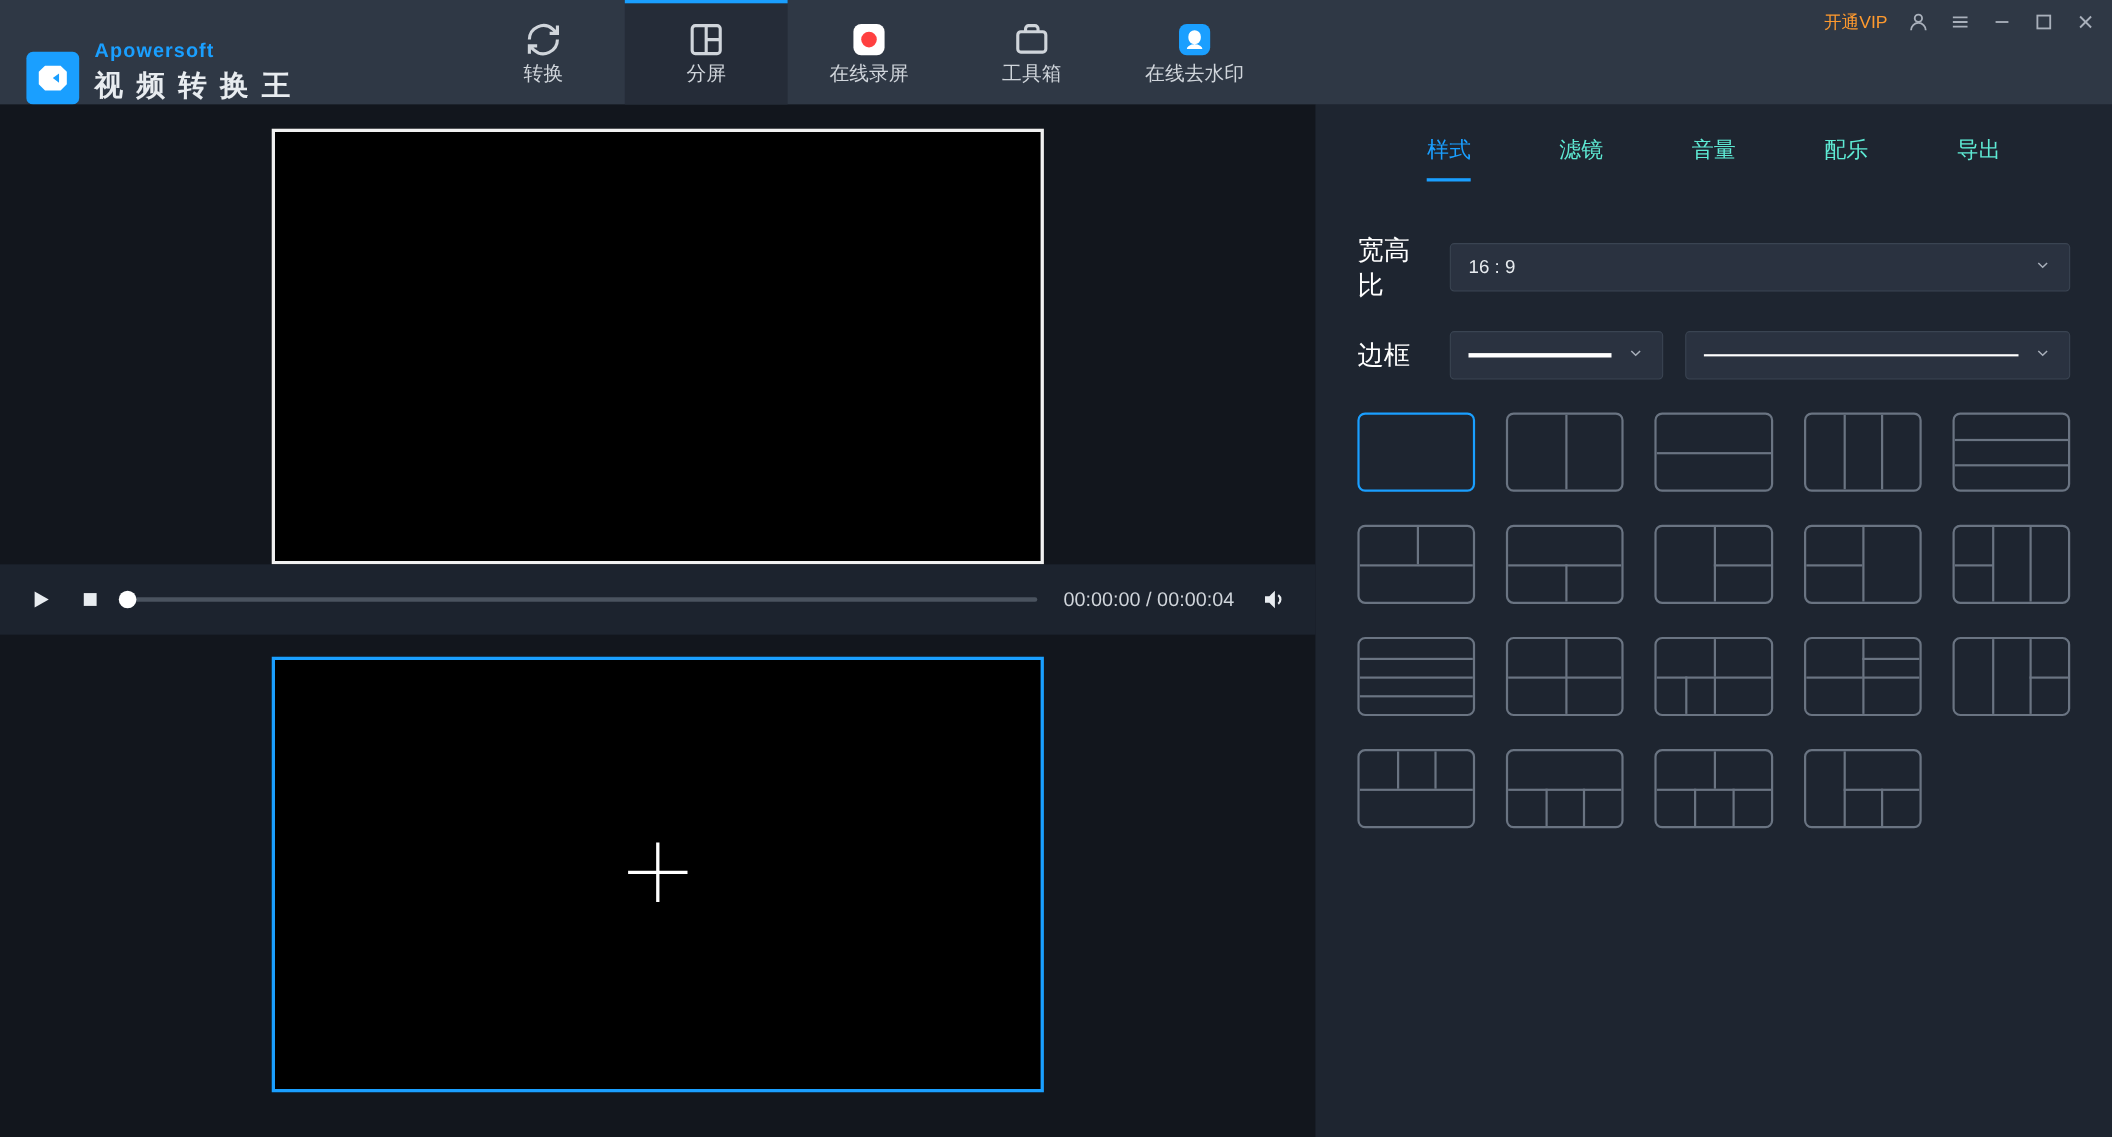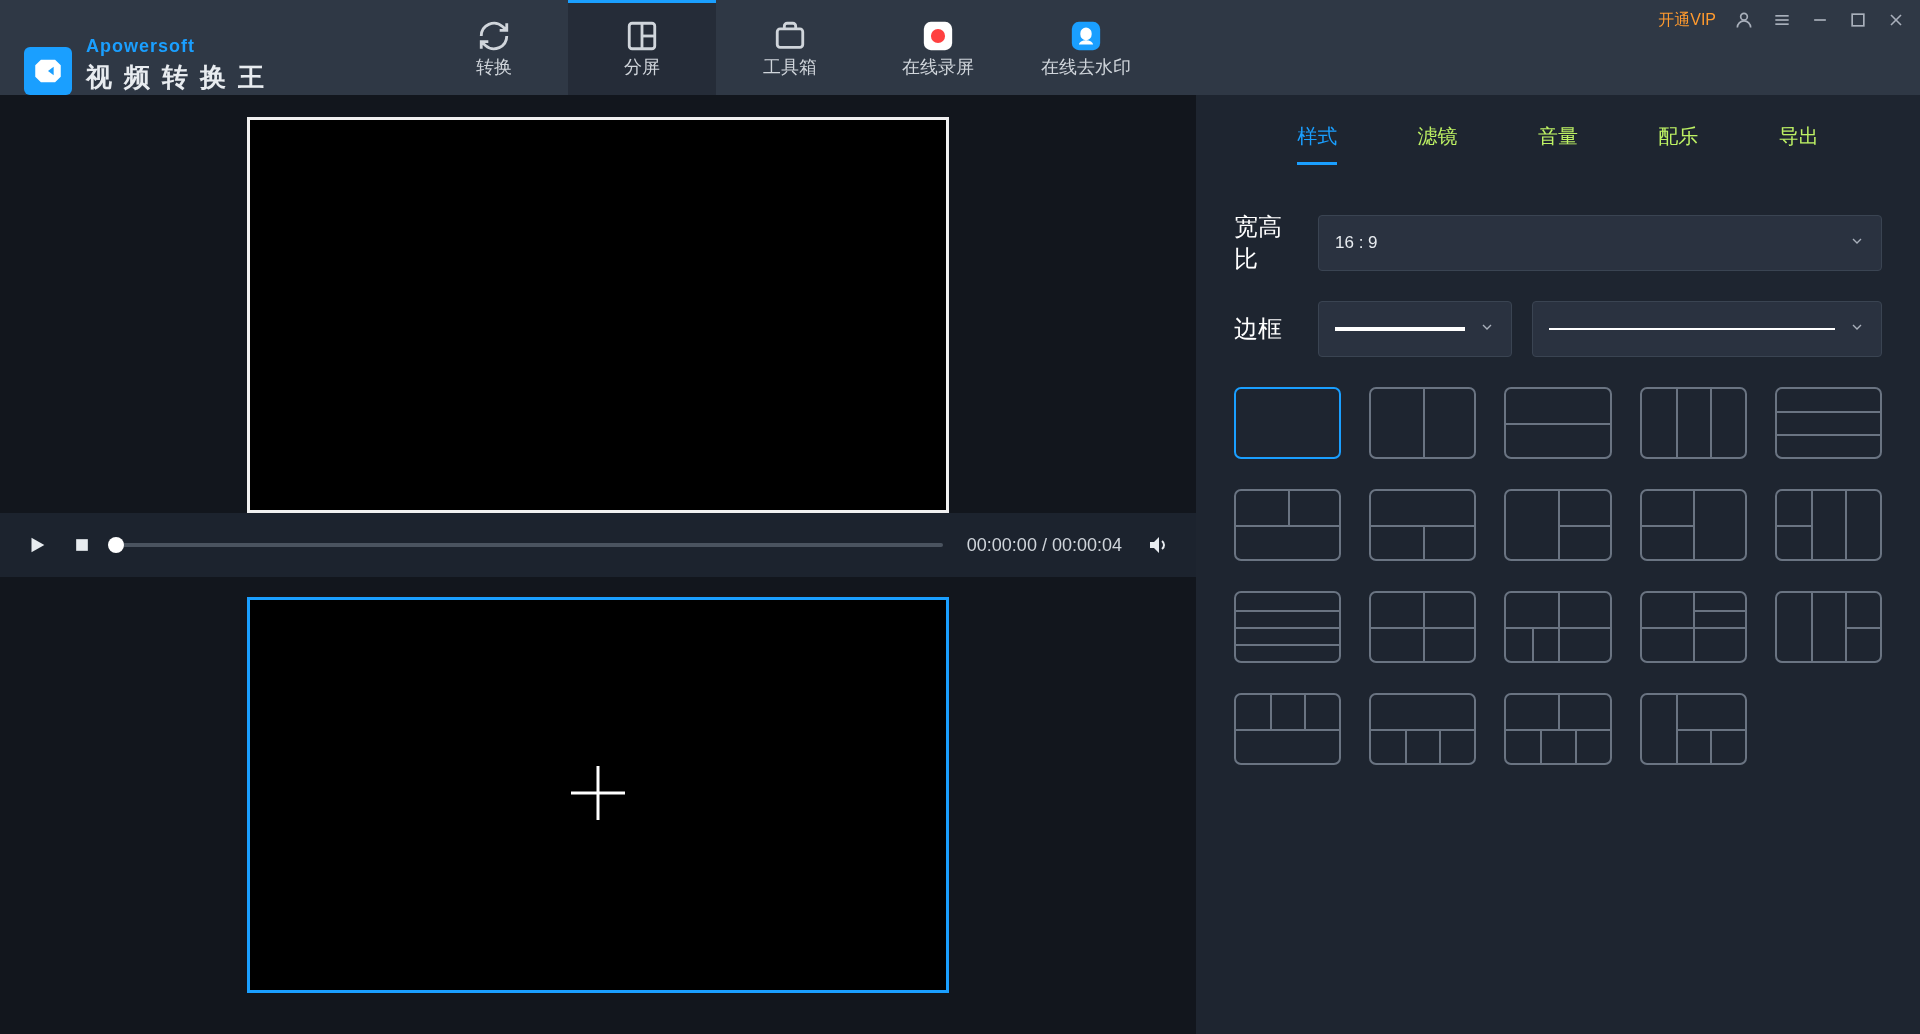--- a/index.html
+++ b/index.html
@@ -116,33 +116,33 @@
 }
 .tabs {
   display: flex;
   justify-content: space-around;
   padding: 28px 36px 10px;
   gap: 10px;
   text-align: center;
 }
 .tab {
   font-size: 20px;
-  color: #bef264;
+  color: #5eead4;
   cursor: pointer;
   padding-bottom: 12px;
   border-bottom: 3px solid transparent;
 }
 .tab.active { color: #1a9fff; border-bottom-color: #1a9fff; }
 
 .controls { padding: 36px 8px 0; display: flex; flex-direction: column; gap: 26px; }
 .control-row { display: flex; align-items: center; gap: 20px; }
 .control-label { font-size: 24px; color: #ffffff; width: 64px; }
 .select {
   flex: 1;
-  height: 56px;
+  height: 44px;
   background: #2a3240;
   border: 1px solid #3a4452;
   border-radius: 4px;
   display: flex;
   align-items: center;
   padding: 0 16px;
   cursor: pointer;
   position: relative;
 }
 .select-text { font-size: 17px; color: #e8ecf0; }
@@ -200,35 +200,35 @@
         <svg viewBox="0 0 24 24" fill="none" stroke="#d0d5db" stroke-width="2">
             <rect x="3" y="3" width="18" height="18" rx="2"></rect>
             <line x1="12" y1="3" x2="12" y2="21"></line>
             <line x1="12" y1="12" x2="21" y2="12"></line>
           </svg>
       </div>
       <span class="nav-label">分屏</span>
     </div>
     <div class="nav-item">
       <div class="nav-icon">
+        <svg viewBox="0 0 24 24">
+            <rect x="2" y="2" width="20" height="20" rx="5" fill="#fff"></rect>
+            <circle cx="12" cy="12" r="5" fill="#ff4040"></circle>
+          </svg>
+      </div>
+      <span class="nav-label">在线录屏</span>
+    </div>
+    <div class="nav-item">
+      <div class="nav-icon">
         <svg viewBox="0 0 24 24" fill="none" stroke="#d0d5db" stroke-width="2">
             <rect x="3" y="7" width="18" height="13" rx="2"></rect>
             <path d="M8 7V5a2 2 0 0 1 2-2h4a2 2 0 0 1 2 2v2"></path>
           </svg>
       </div>
       <span class="nav-label">工具箱</span>
-    </div>
-    <div class="nav-item">
-      <div class="nav-icon">
-        <svg viewBox="0 0 24 24">
-            <rect x="2" y="2" width="20" height="20" rx="5" fill="#fff"></rect>
-            <circle cx="12" cy="12" r="5" fill="#ff4040"></circle>
-          </svg>
-      </div>
-      <span class="nav-label">在线录屏</span>
     </div>
     <div class="nav-item">
       <div class="nav-icon">
         <svg viewBox="0 0 24 24">
             <rect x="2" y="2" width="20" height="20" rx="5" fill="#1a9fff"></rect>
             <path d="M12 6 a4 4 0 0 1 4 4 v1 a4 4 0 0 1-8 0 v-1 a4 4 0 0 1 4-4 M7 18 a5 3 0 0 1 10 0 Z" fill="#fff"></path>
           </svg>
       </div>
       <span class="nav-label">在线去水印</span>
     </div>

